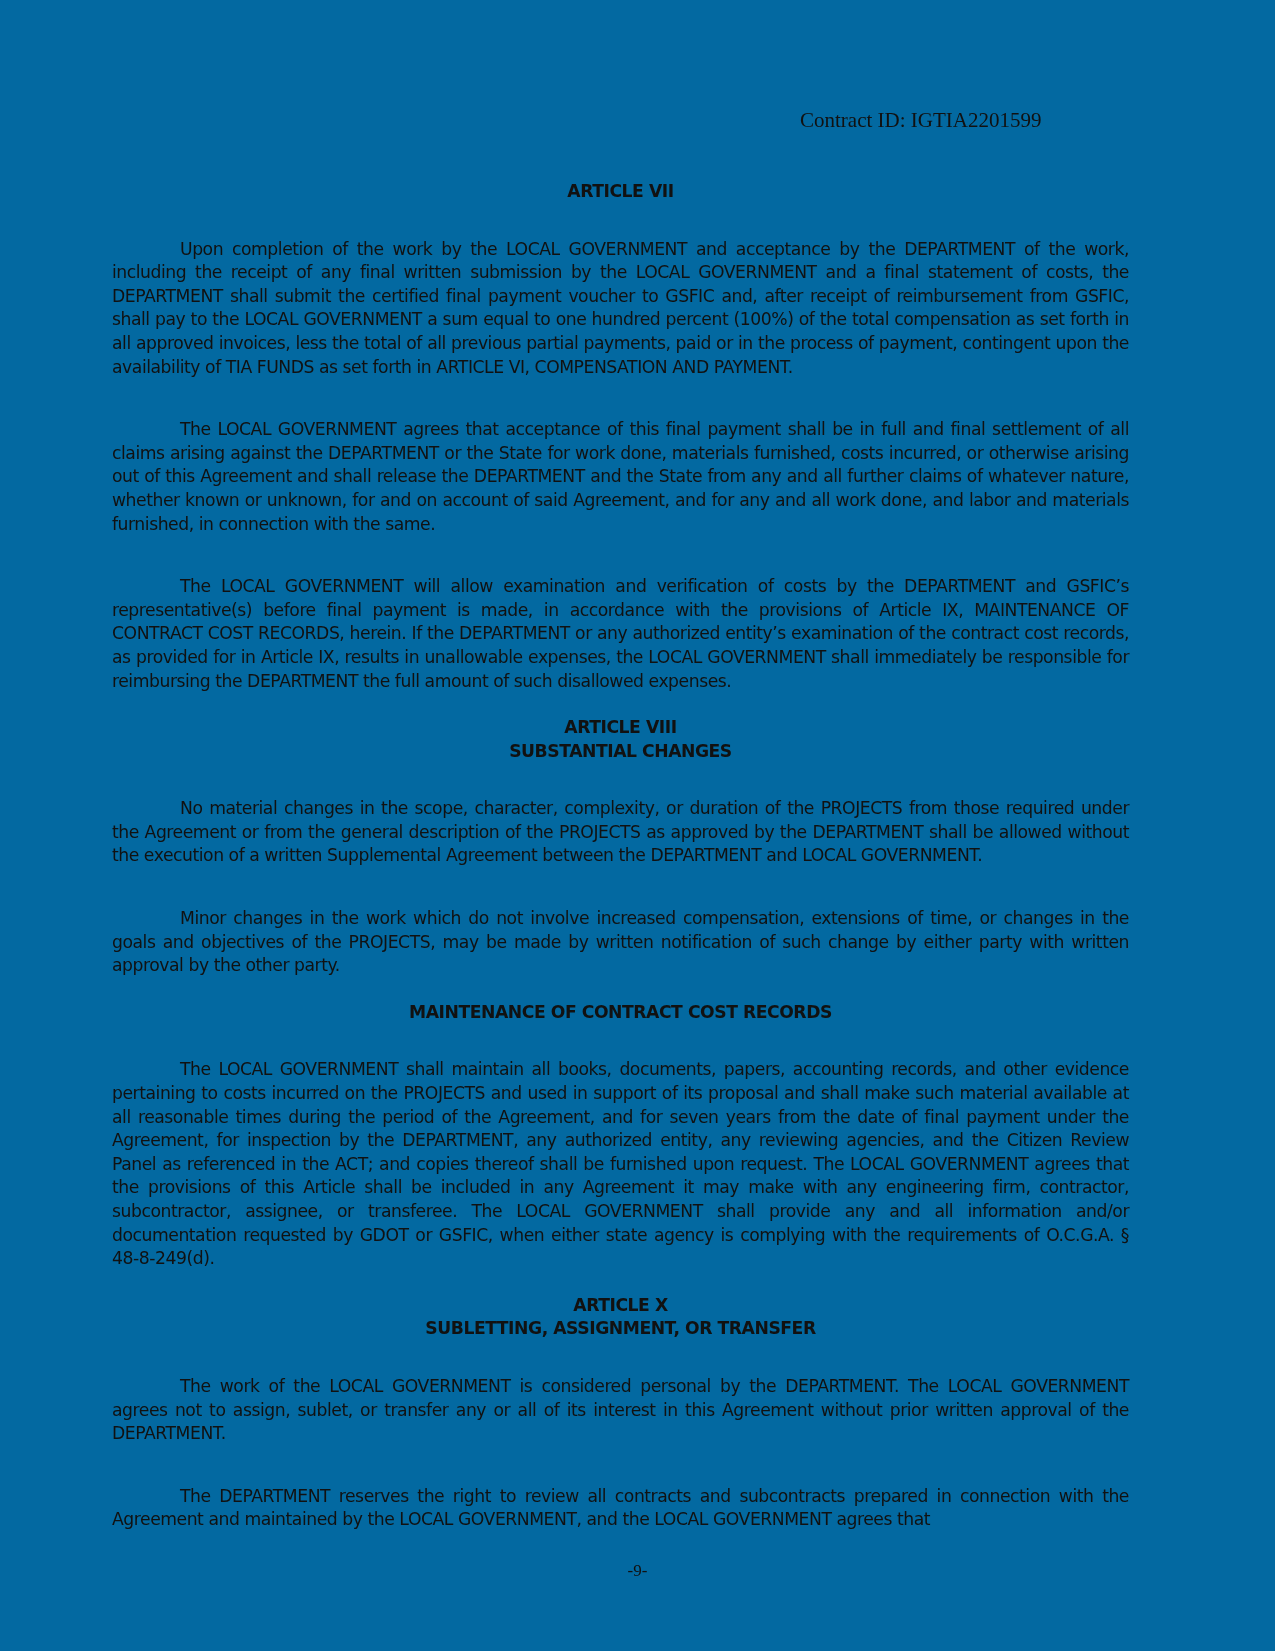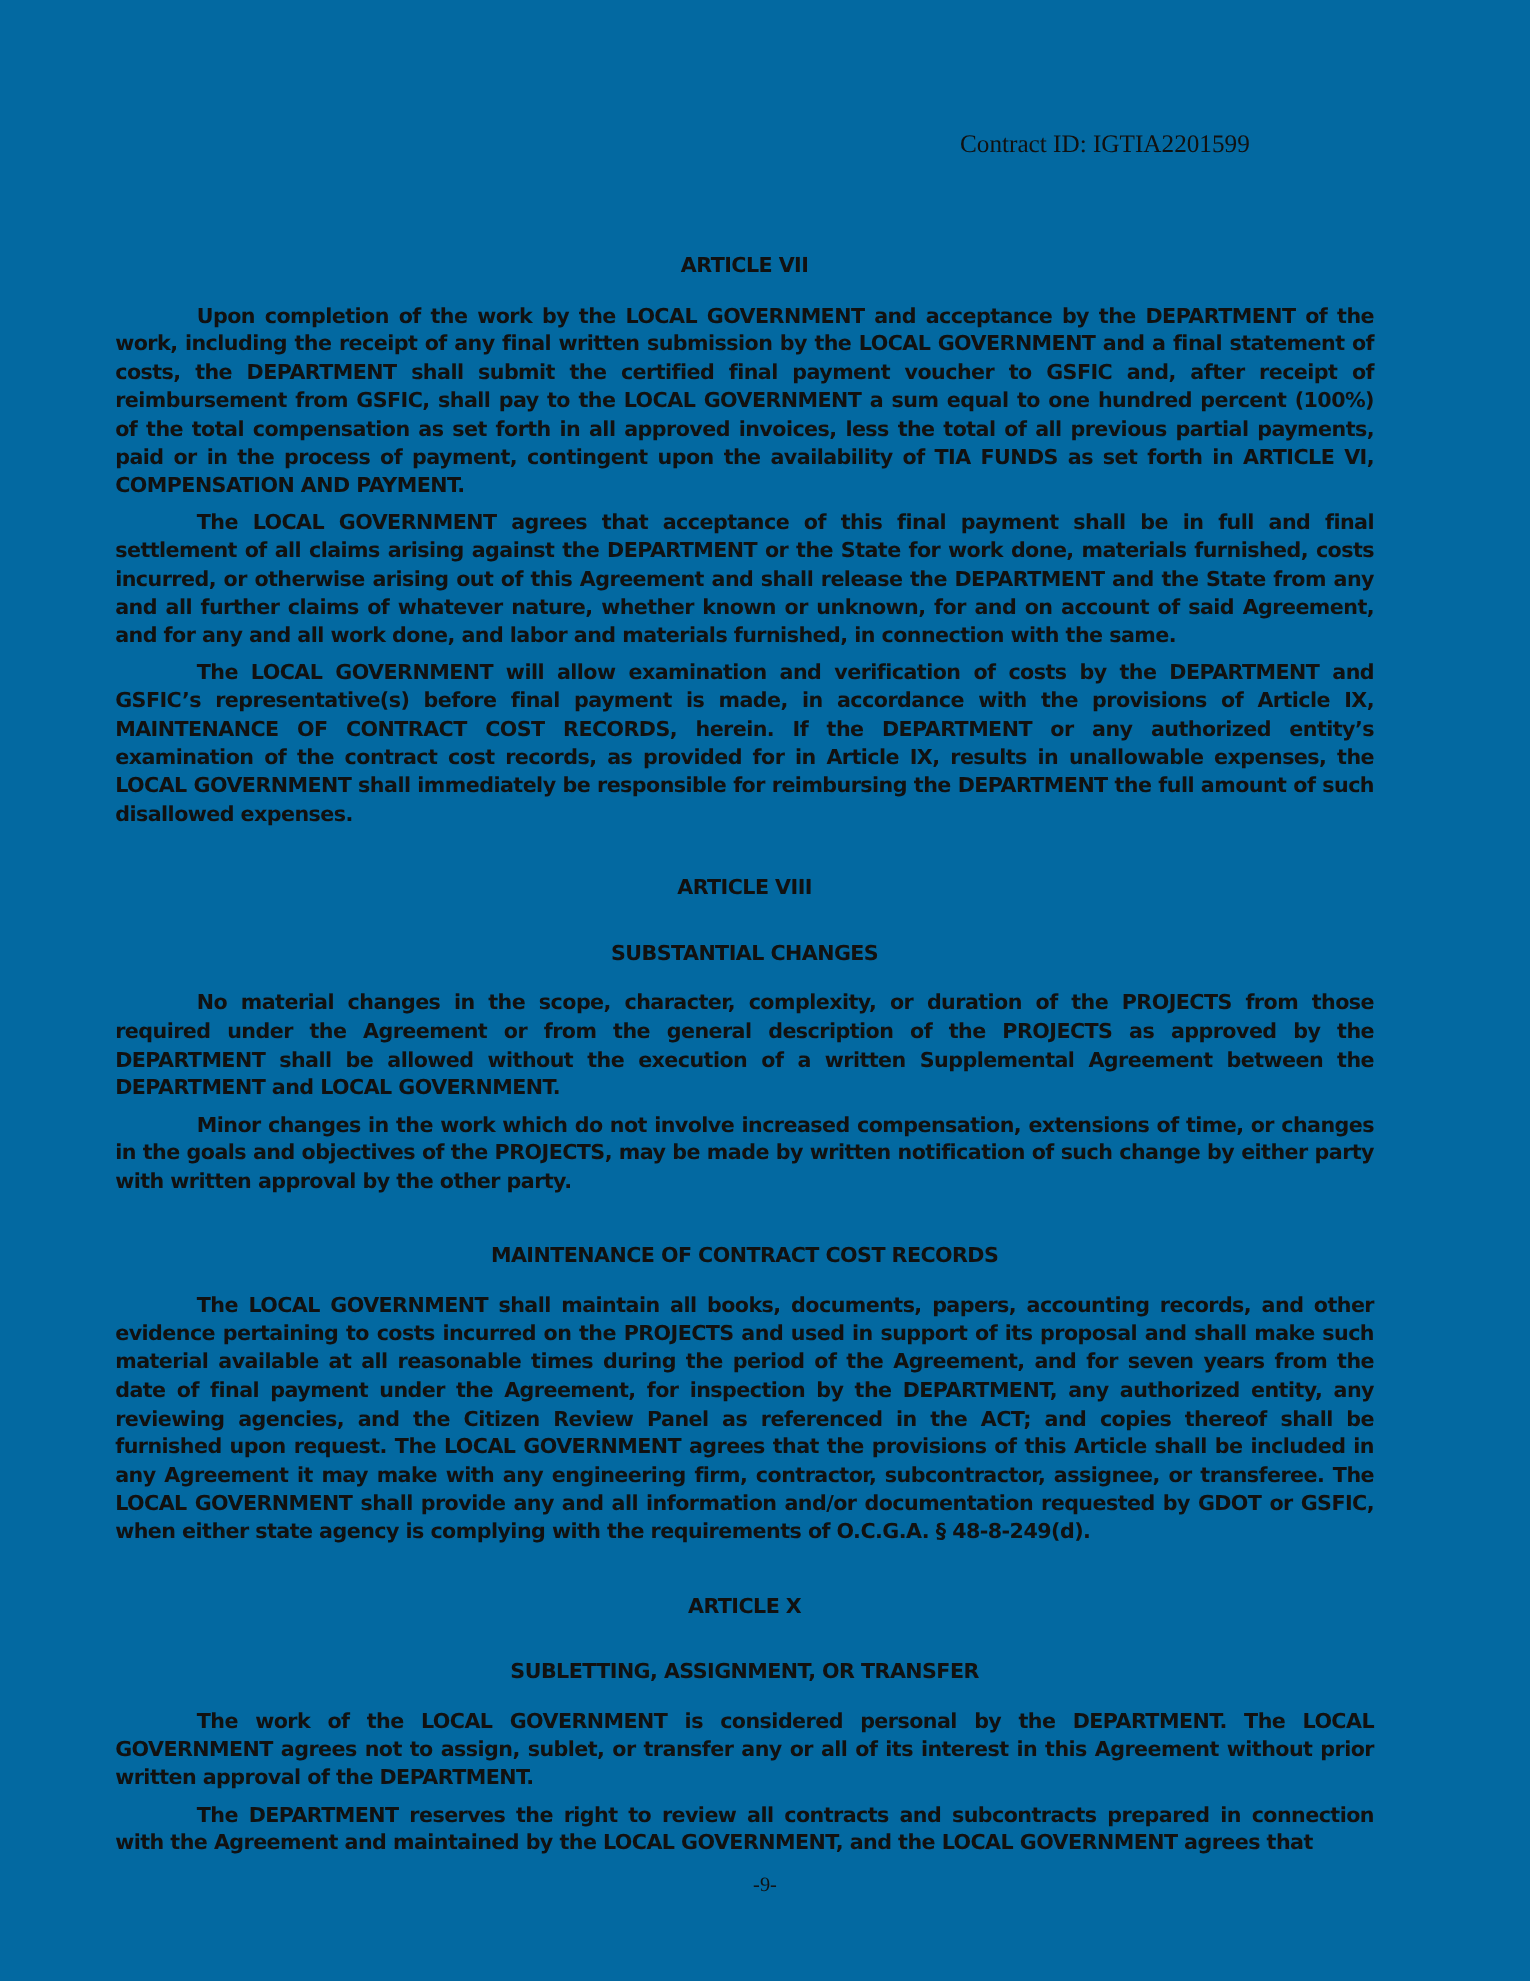--- a/index.html
+++ b/index.html
@@ -1,21 +1,21 @@
 <!DOCTYPE html>
 <html><head>
 <meta charset="utf-8">
 <style>
   html, body { margin: 0; padding: 0; background: #ffffff; }
   body { width: 1275px; height: 1651px; position: relative; overflow: hidden; color: #111; }
   .page { position: absolute; left: 0; top: 0; width: 1275px; height: 1651px; background: #0369a1; }
   .contract-id { position: absolute; left: 800px; top: 108px; font-family: "Liberation Serif", serif; font-size: 21px; color: #111; }
   .content { position: absolute; left: 96px; top: 180px; width: 1049px; font-family: "DejaVu Sans", sans-serif; font-size: 17.2px; line-height: 23.6px; letter-spacing: -0.45px; }
-  .heading { text-align: center; font-weight: bold; line-height: 23.6px; margin-top: 31px; }
-  .p { text-align: justify; text-indent: 68px; margin: 0; font-weight: bold; }
+  .heading { text-align: center; font-weight: bold; line-height: 23.6px; }
+  .p { text-align: justify; text-indent: 68px; margin: 16px; }
   .gap-s { height: 7px; }
   .gap-h { height: 18px; }
   .page-num { position: absolute; left: 0; width: 1275px; top: 1561px; text-align: center; font-family: "Liberation Serif", serif; font-size: 17px; }
 </style>
 </head>
 <body>
 
 <div class="page">
   <div class="contract-id">Contract ID:  IGTIA2201599</div>
 

